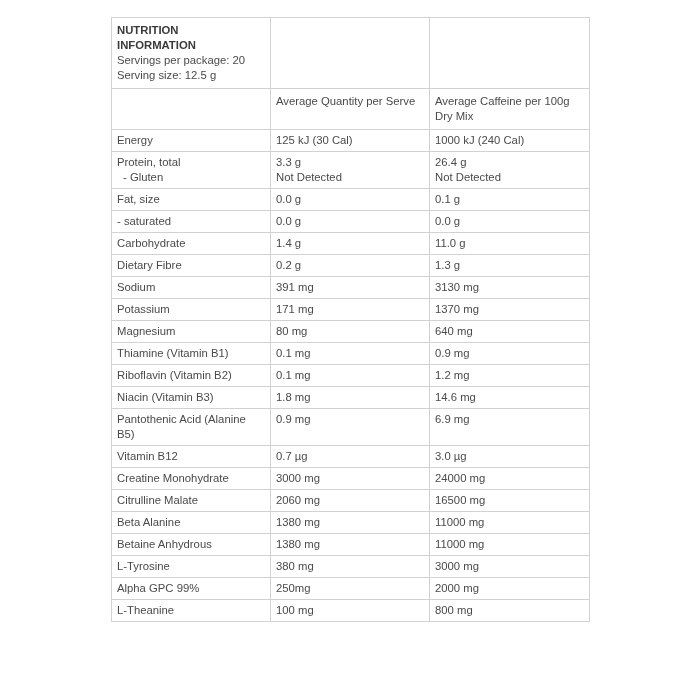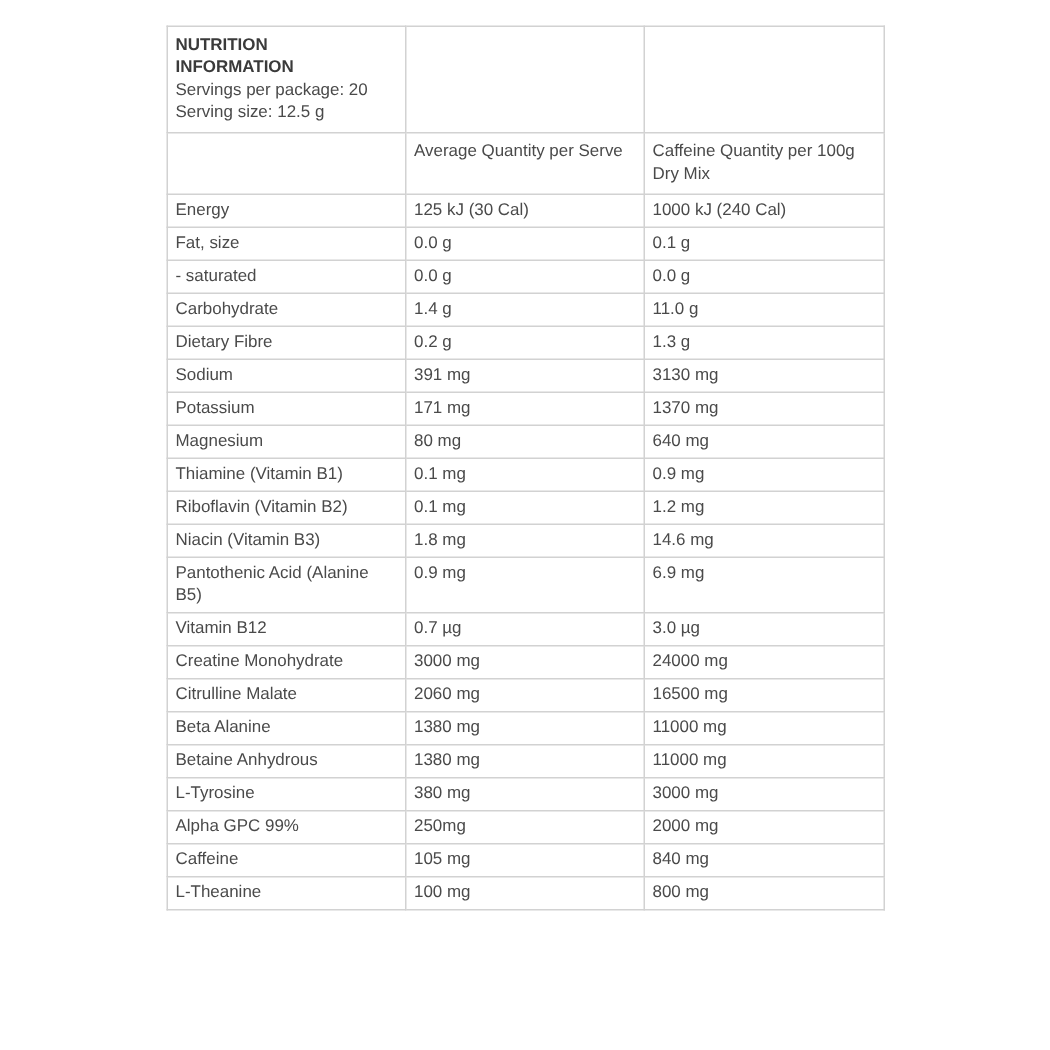--- a/index.html
+++ b/index.html
@@ -38,37 +38,51 @@
         <span class="title">INFORMATION</span>
         <span class="sub">Servings per package: 20</span>
         <span class="sub">Serving size:   12.5 g</span>
       </td>
       <td></td>
       <td></td>
     </tr>
     <tr>
       <td></td>
       <td class="head-cell">Average Quantity per Serve</td>
-      <td class="head-cell">Caffeine Quantity per 100g Dry Mix</td>
+      <td class="head-cell">Average Caffeine per 100g Dry Mix</td>
     </tr>
   </tbody>
   <tbody id="rows-body">
       <tr>
         <td>
           <span class="sub">Energy</span>
         </td>
         <td>
           <span class="sub">125 kJ (30 Cal)</span>
         </td>
         <td>
           <span class="sub">1000 kJ (240 Cal)</span>
         </td>
       </tr>
       <tr>
         <td>
+          <span class="sub">Protein, total</span>
+          <span class="sub indent">- Gluten</span>
+        </td>
+        <td>
+          <span class="sub">3.3 g</span>
+          <span class="sub">Not Detected</span>
+        </td>
+        <td>
+          <span class="sub">26.4 g</span>
+          <span class="sub">Not Detected</span>
+        </td>
+      </tr>
+      <tr>
+        <td>
           <span class="sub">Fat, size</span>
         </td>
         <td>
           <span class="sub">0.0 g</span>
         </td>
         <td>
           <span class="sub">0.1 g</span>
         </td>
       </tr>
       <tr>
@@ -249,31 +263,20 @@
       </tr>
       <tr>
         <td>
           <span class="sub">Alpha GPC 99%</span>
         </td>
         <td>
           <span class="sub">250mg</span>
         </td>
         <td>
           <span class="sub">2000 mg</span>
-        </td>
-      </tr>
-      <tr>
-        <td>
-          <span class="sub">Caffeine</span>
-        </td>
-        <td>
-          <span class="sub">105 mg</span>
-        </td>
-        <td>
-          <span class="sub">840 mg</span>
         </td>
       </tr>
       <tr>
         <td>
           <span class="sub">L-Theanine</span>
         </td>
         <td>
           <span class="sub">100 mg</span>
         </td>
         <td>

